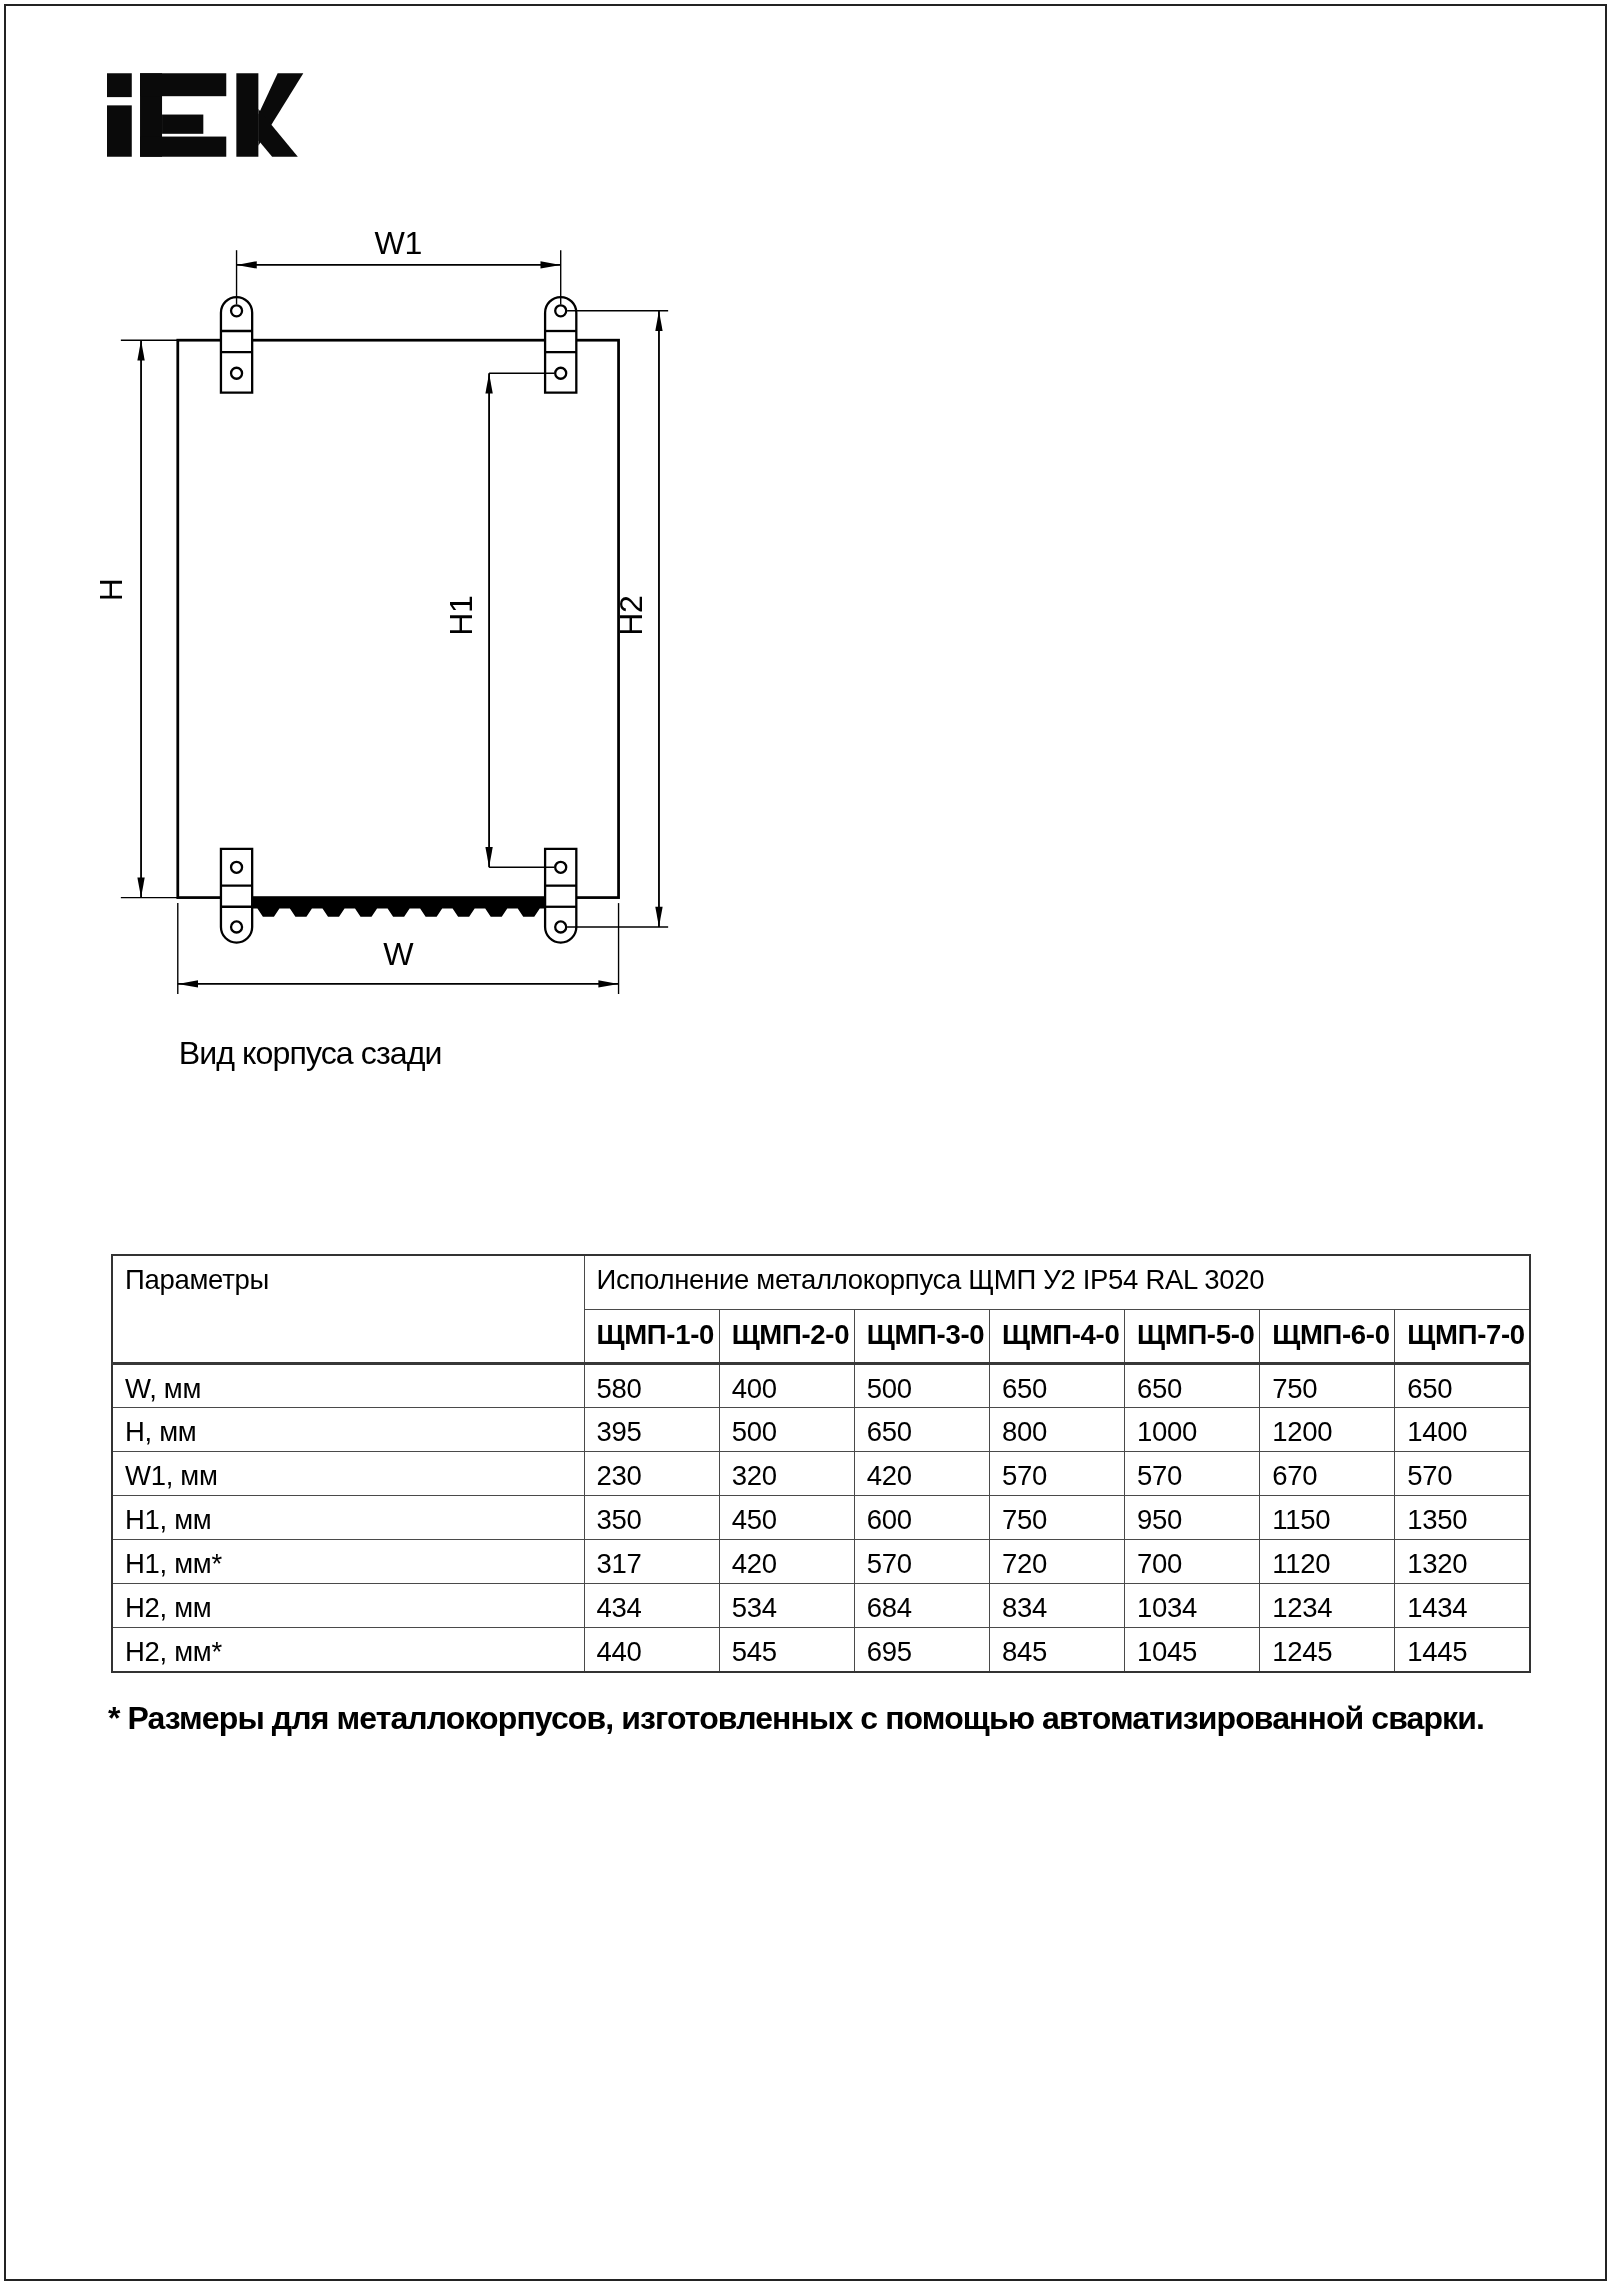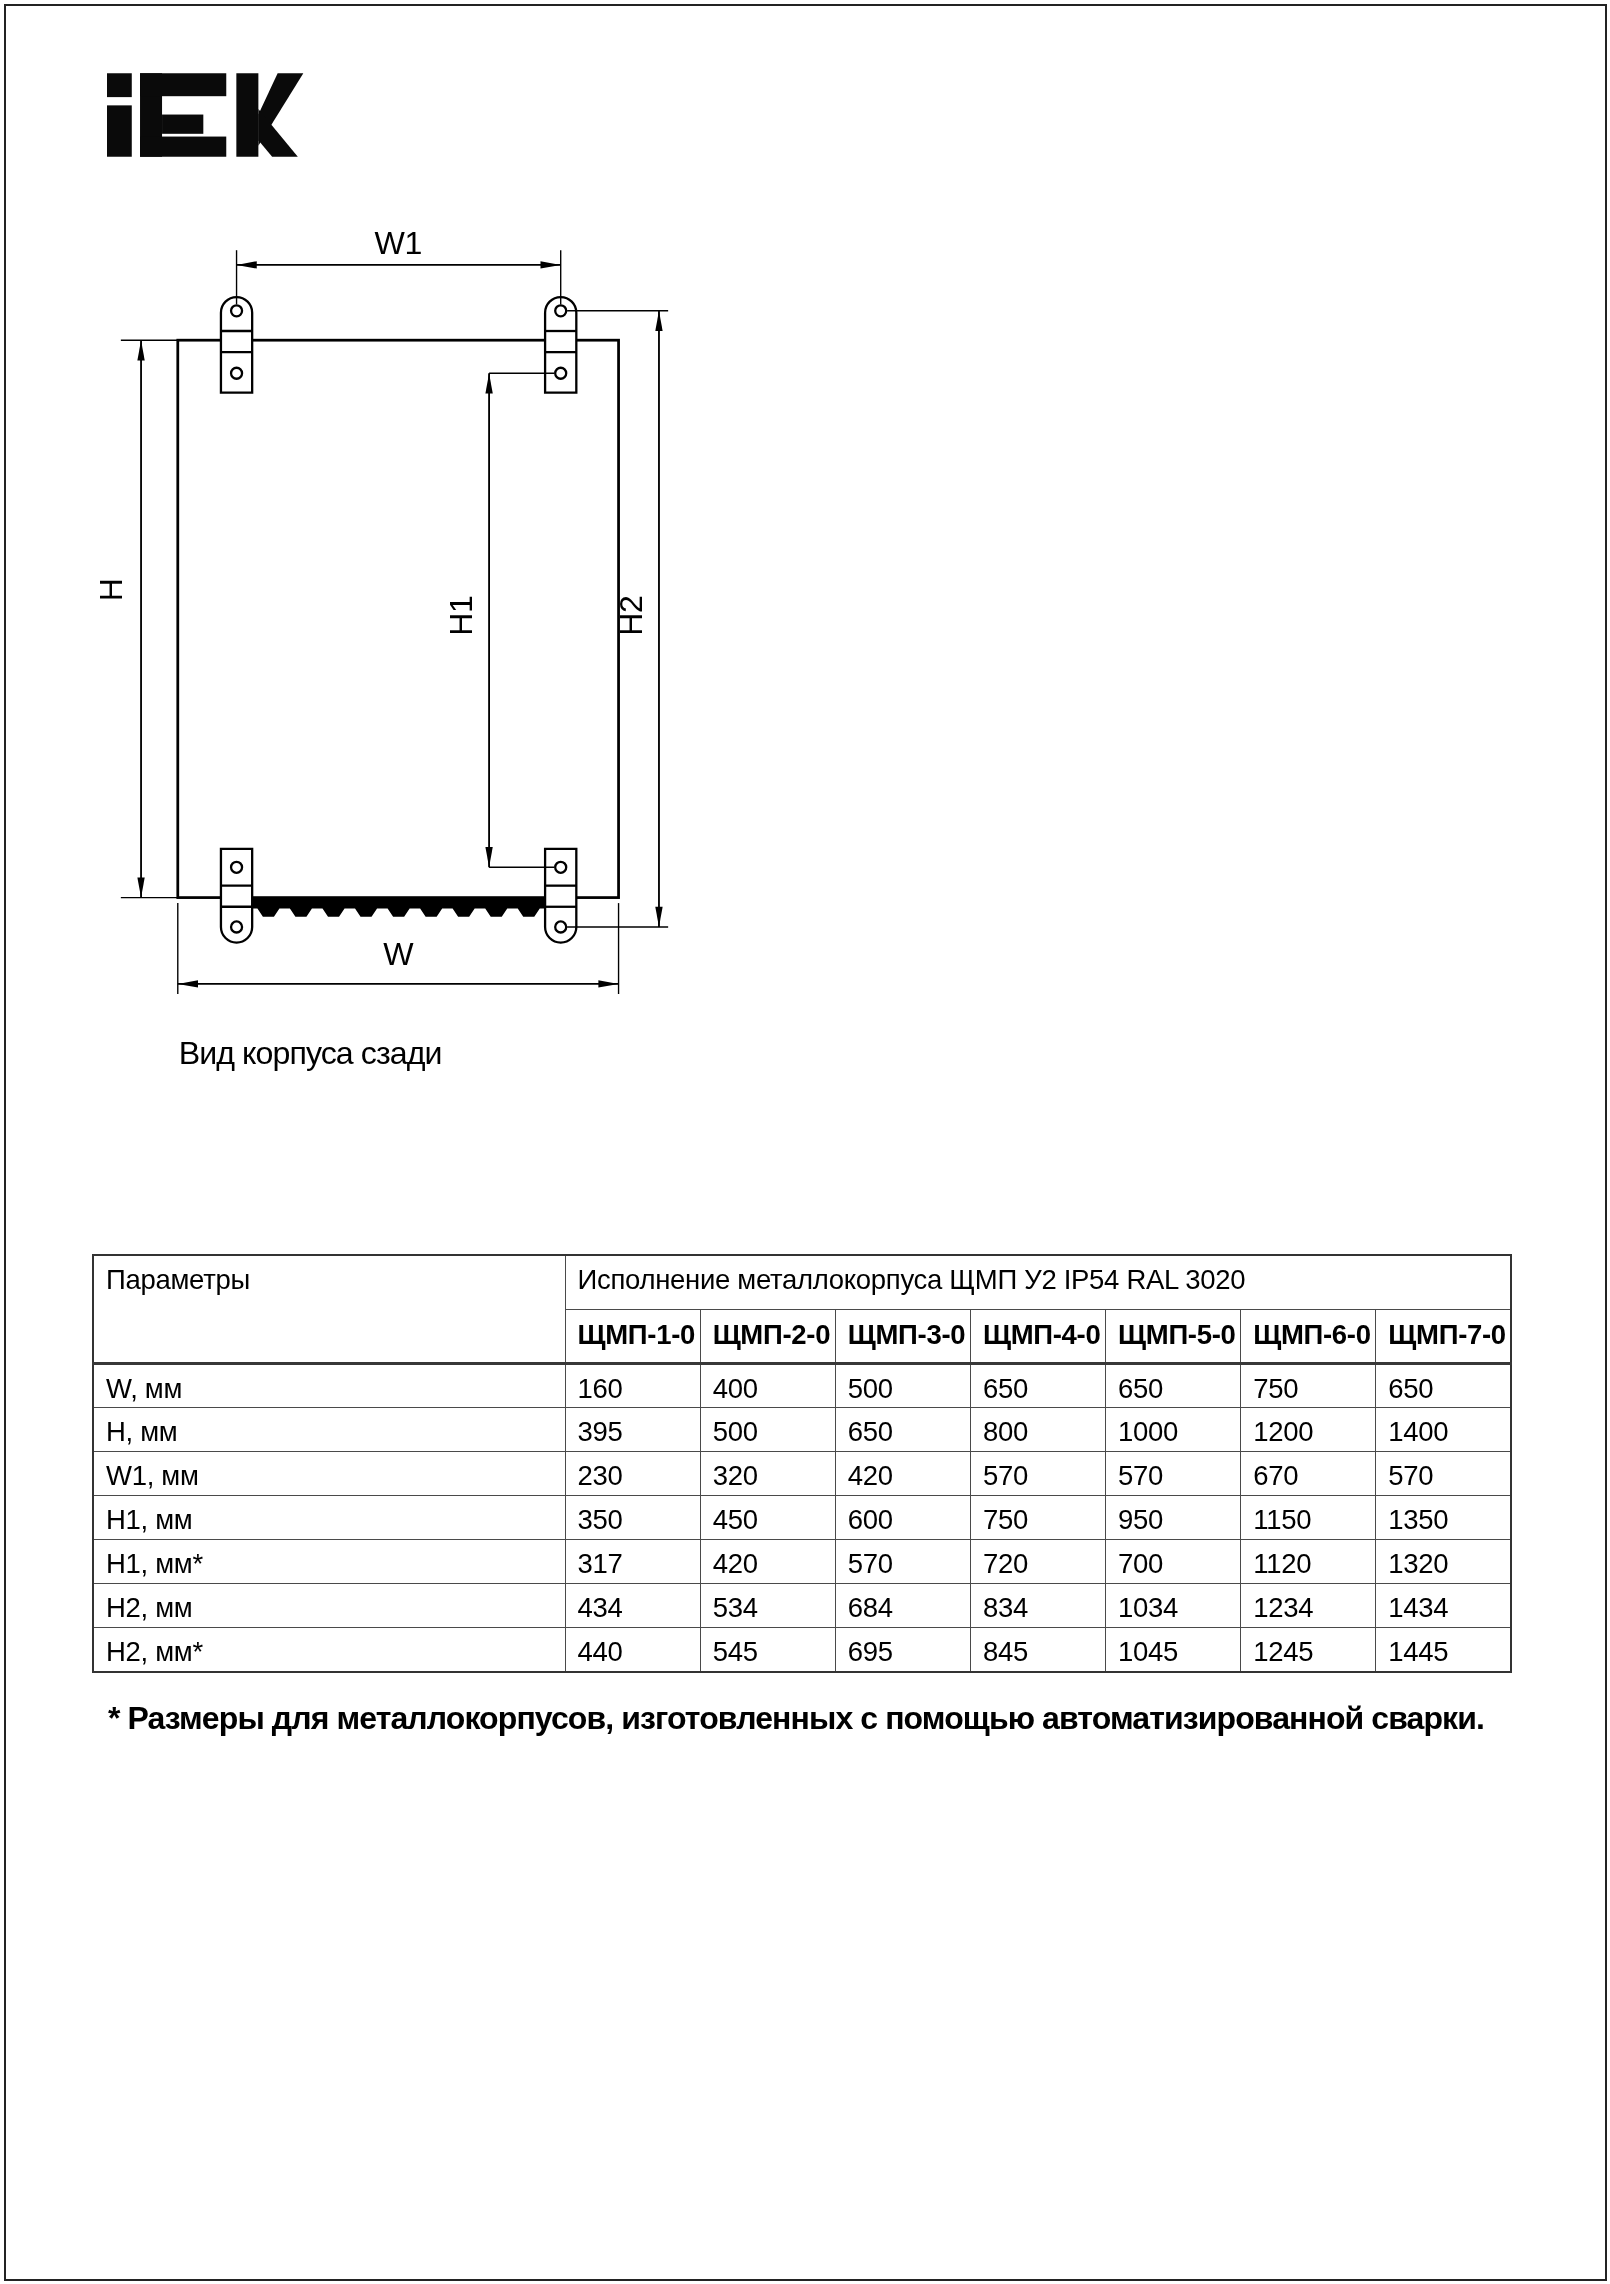--- a/index.html
+++ b/index.html
@@ -14,21 +14,21 @@
   }
   .logo-svg{position:absolute;left:107px;top:73px;}
   .drawing-svg{position:absolute;left:73px;top:230px;}
   .drawing-svg text{
     font-family:"Liberation Sans", sans-serif;fill:#000;
     font-size:35px;letter-spacing:-0.5px;
   }
   .drawing-svg text.caption-text{font-size:35px;letter-spacing:-1px;}
 
   table.dim-table{
-    position:absolute;left:92px;top:1254px;width:1420px;
+    position:absolute;left:111px;top:1254px;width:1420px;
     border-collapse:collapse;table-layout:fixed;
     font-size:27.5px;letter-spacing:-0.3px;
   }
   table.dim-table th,table.dim-table td{
     border:1.8px solid #4a4a4a;
     font-weight:400;text-align:left;vertical-align:top;
     padding:7.3px 5.5px 0 12px;line-height:1.15;
     overflow:hidden;white-space:nowrap;
   }
   table.dim-table{border:2.8px solid #333;}
@@ -175,21 +175,21 @@
         <th>ЩМП-3-0</th>
         <th>ЩМП-4-0</th>
         <th>ЩМП-5-0</th>
         <th>ЩМП-6-0</th>
         <th>ЩМП-7-0</th>
       </tr>
   </thead>
   <tbody id="table-body">
       <tr>
         <th>W, мм</th>
-        <td>160</td>
+        <td>580</td>
         <td>400</td>
         <td>500</td>
         <td>650</td>
         <td>650</td>
         <td>750</td>
         <td>650</td>
       </tr>
       <tr>
         <th>H, мм</th>
         <td>395</td>

